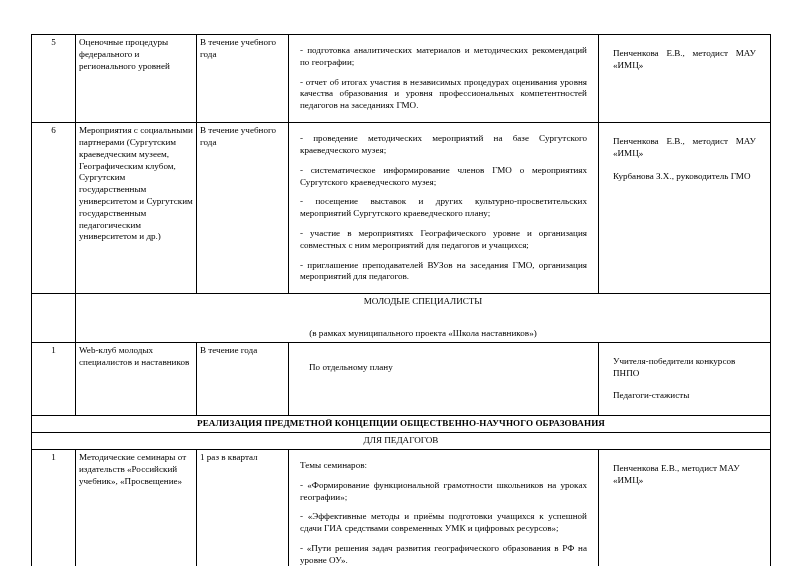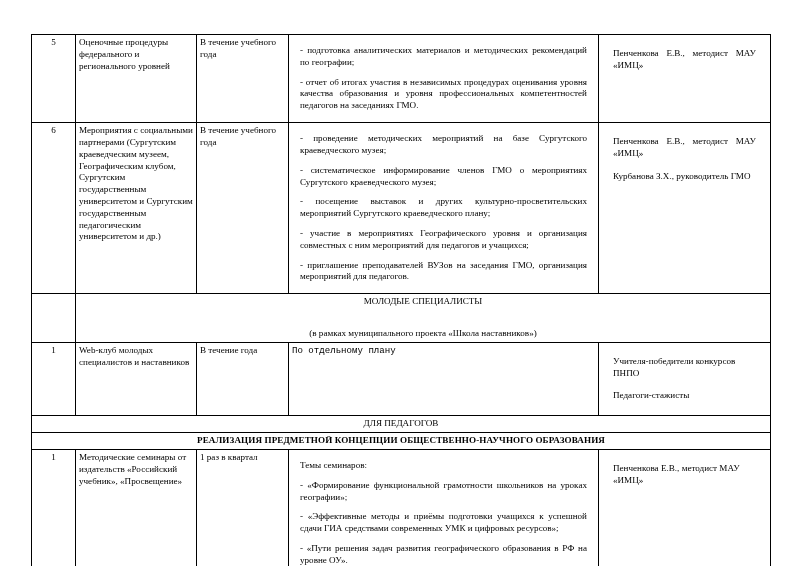--- a/index.html
+++ b/index.html
@@ -35,21 +35,21 @@
   }
   col.c-num   { width: 44px; }
   col.c-name  { width: 121px; }
   col.c-term  { width: 92px; }
   col.c-cont  { width: 310px; }
   col.c-resp  { width: 172px; }
 
   td.num       { text-align: center; vertical-align: top; }
   td.justify   { text-align: justify; text-justify: inter-word; }
   td.justify p { margin: 8px; text-align: justify; text-justify: inter-word; }
-  td.plain p   { margin: 0; font-family: Liberation Mono, monospace; }
+  td.plain p   { margin: 17px; }
   td.resp p    { margin: 11px; }
 
   .banner {
     text-align: center;
     padding: 3px 4px 4px 4px;
     vertical-align: middle;
   }
   .banner .line1 { display: block; margin-bottom: 20px; }
   .banner .line2 { display: block; text-align: center; }
   .banner-bold {
@@ -94,21 +94,21 @@
       </tr>
 
       <tr>
         <td class="num">6</td>
         <td class="plain">Мероприятия с социальными партнерами (Сургутским краеведческим музеем, Географическим клубом, Сургутским государственным университетом и Сургутским государственным педагогическим университетом и др.)</td>
         <td class="plain">В течение учебного года</td>
         <td class="justify tall-pad">
           <p>- проведение методических мероприятий на базе Сургутского краеведческого музея;</p>
           <p>- систематическое информирование членов ГМО о мероприятиях Сургутского краеведческого музея;</p>
           <p>- посещение выставок и других культурно-просветительских мероприятий Сургутского краеведческого плану;</p>
-          <p>- участие в мероприятиях Географического уровня и организация совместных с ним мероприятий для педагогов и учащихся;</p>
+          <p>- участие в мероприятиях Географического уровне и организация совместных с ним мероприятий для педагогов и учащихся;</p>
           <p>- приглашение преподавателей ВУЗов на заседания ГМО, организация  мероприятий для педагогов.</p>
         </td>
         <td class="resp justify">
           <p>Пенченкова Е.В., методист МАУ «ИМЦ»</p>
           <p>Курбанова З.Х., руководитель ГМО</p>
         </td>
       </tr>
 
       <tr>
         <td>&nbsp;</td>
@@ -125,25 +125,25 @@
         <td class="plain">
           <p>По отдельному плану</p>
         </td>
         <td class="resp">
           <p>Учителя-победители конкурсов ПНПО</p>
           <p>Педагоги-стажисты</p>
         </td>
       </tr>
 
       <tr>
-        <td class="banner-plain" colspan="5">ДЛЯ ПЕДАГОГОВ</td>
+        <td class="banner-bold" colspan="5">РЕАЛИЗАЦИЯ ПРЕДМЕТНОЙ КОНЦЕПЦИИ ОБЩЕСТВЕННО-НАУЧНОГО ОБРАЗОВАНИЯ</td>
       </tr>
 
       <tr>
-        <td class="banner-bold" colspan="5">РЕАЛИЗАЦИЯ ПРЕДМЕТНОЙ КОНЦЕПЦИИ ОБЩЕСТВЕННО-НАУЧНОГО ОБРАЗОВАНИЯ</td>
+        <td class="banner-plain" colspan="5">ДЛЯ ПЕДАГОГОВ</td>
       </tr>
 
       <tr>
         <td class="num">1</td>
         <td class="plain">Методические семинары от издательств «Российский учебник», «Просвещение»</td>
         <td class="plain">1 раз в квартал</td>
         <td class="justify">
           <p>Темы семинаров:</p>
           <p>- «Формирование функциональной грамотности школьников на уроках географии»;</p>
           <p>- «Эффективные методы и приёмы подготовки учащихся к успешной сдачи ГИА средствами современных УМК и цифровых ресурсов»;</p>

